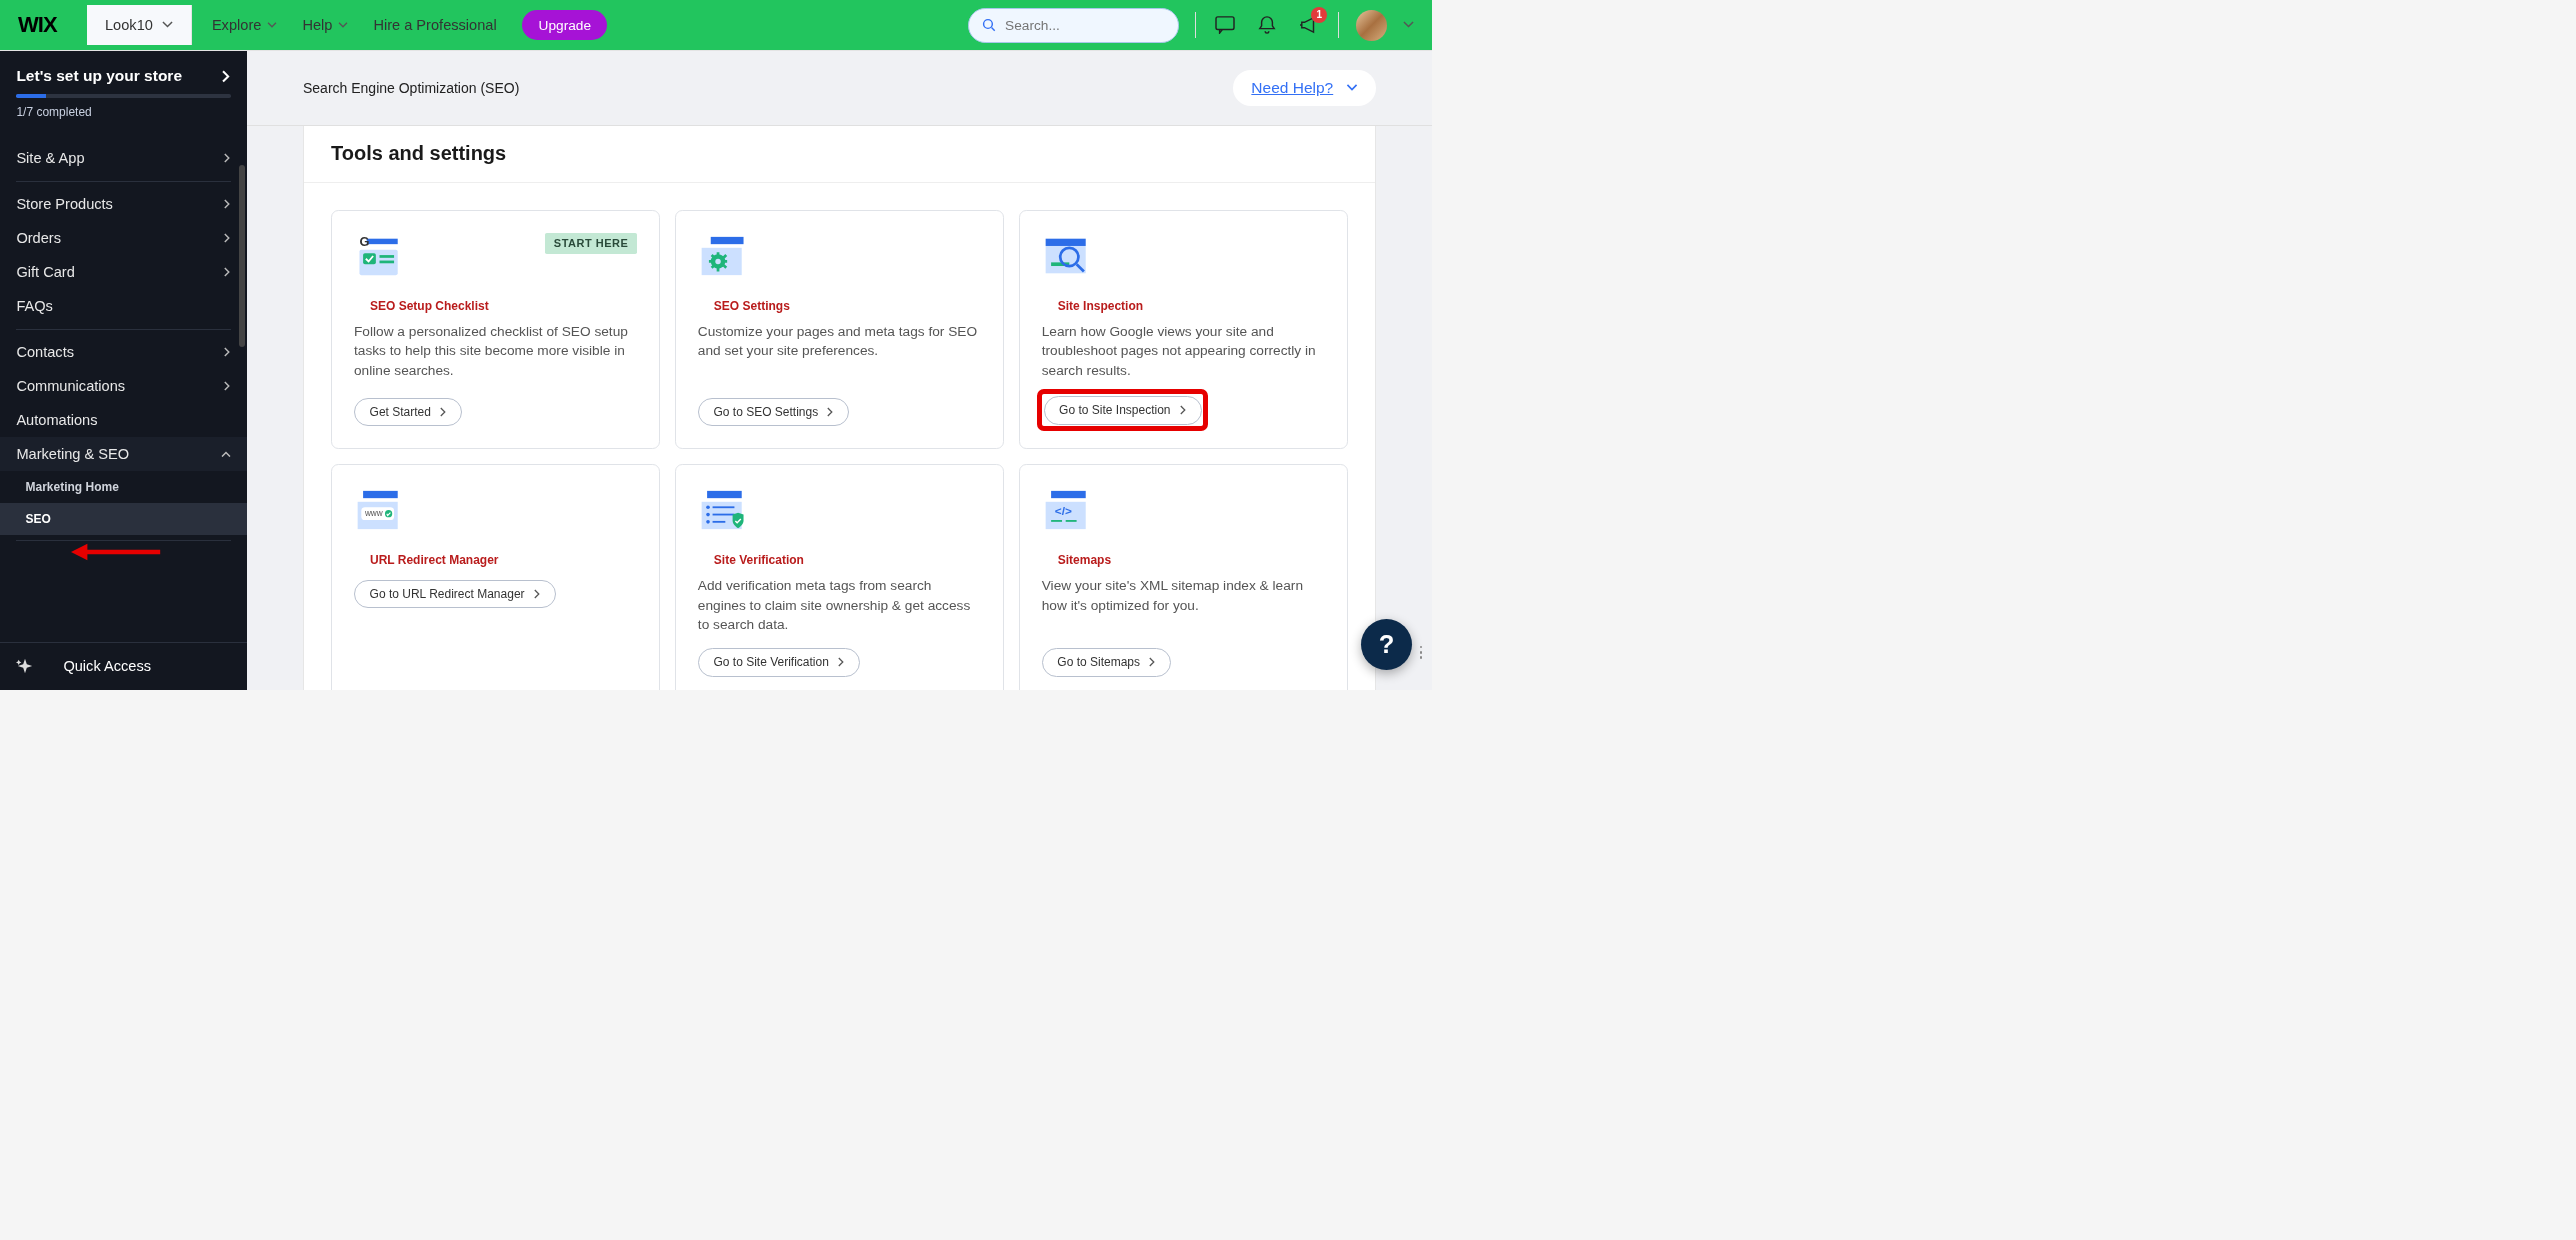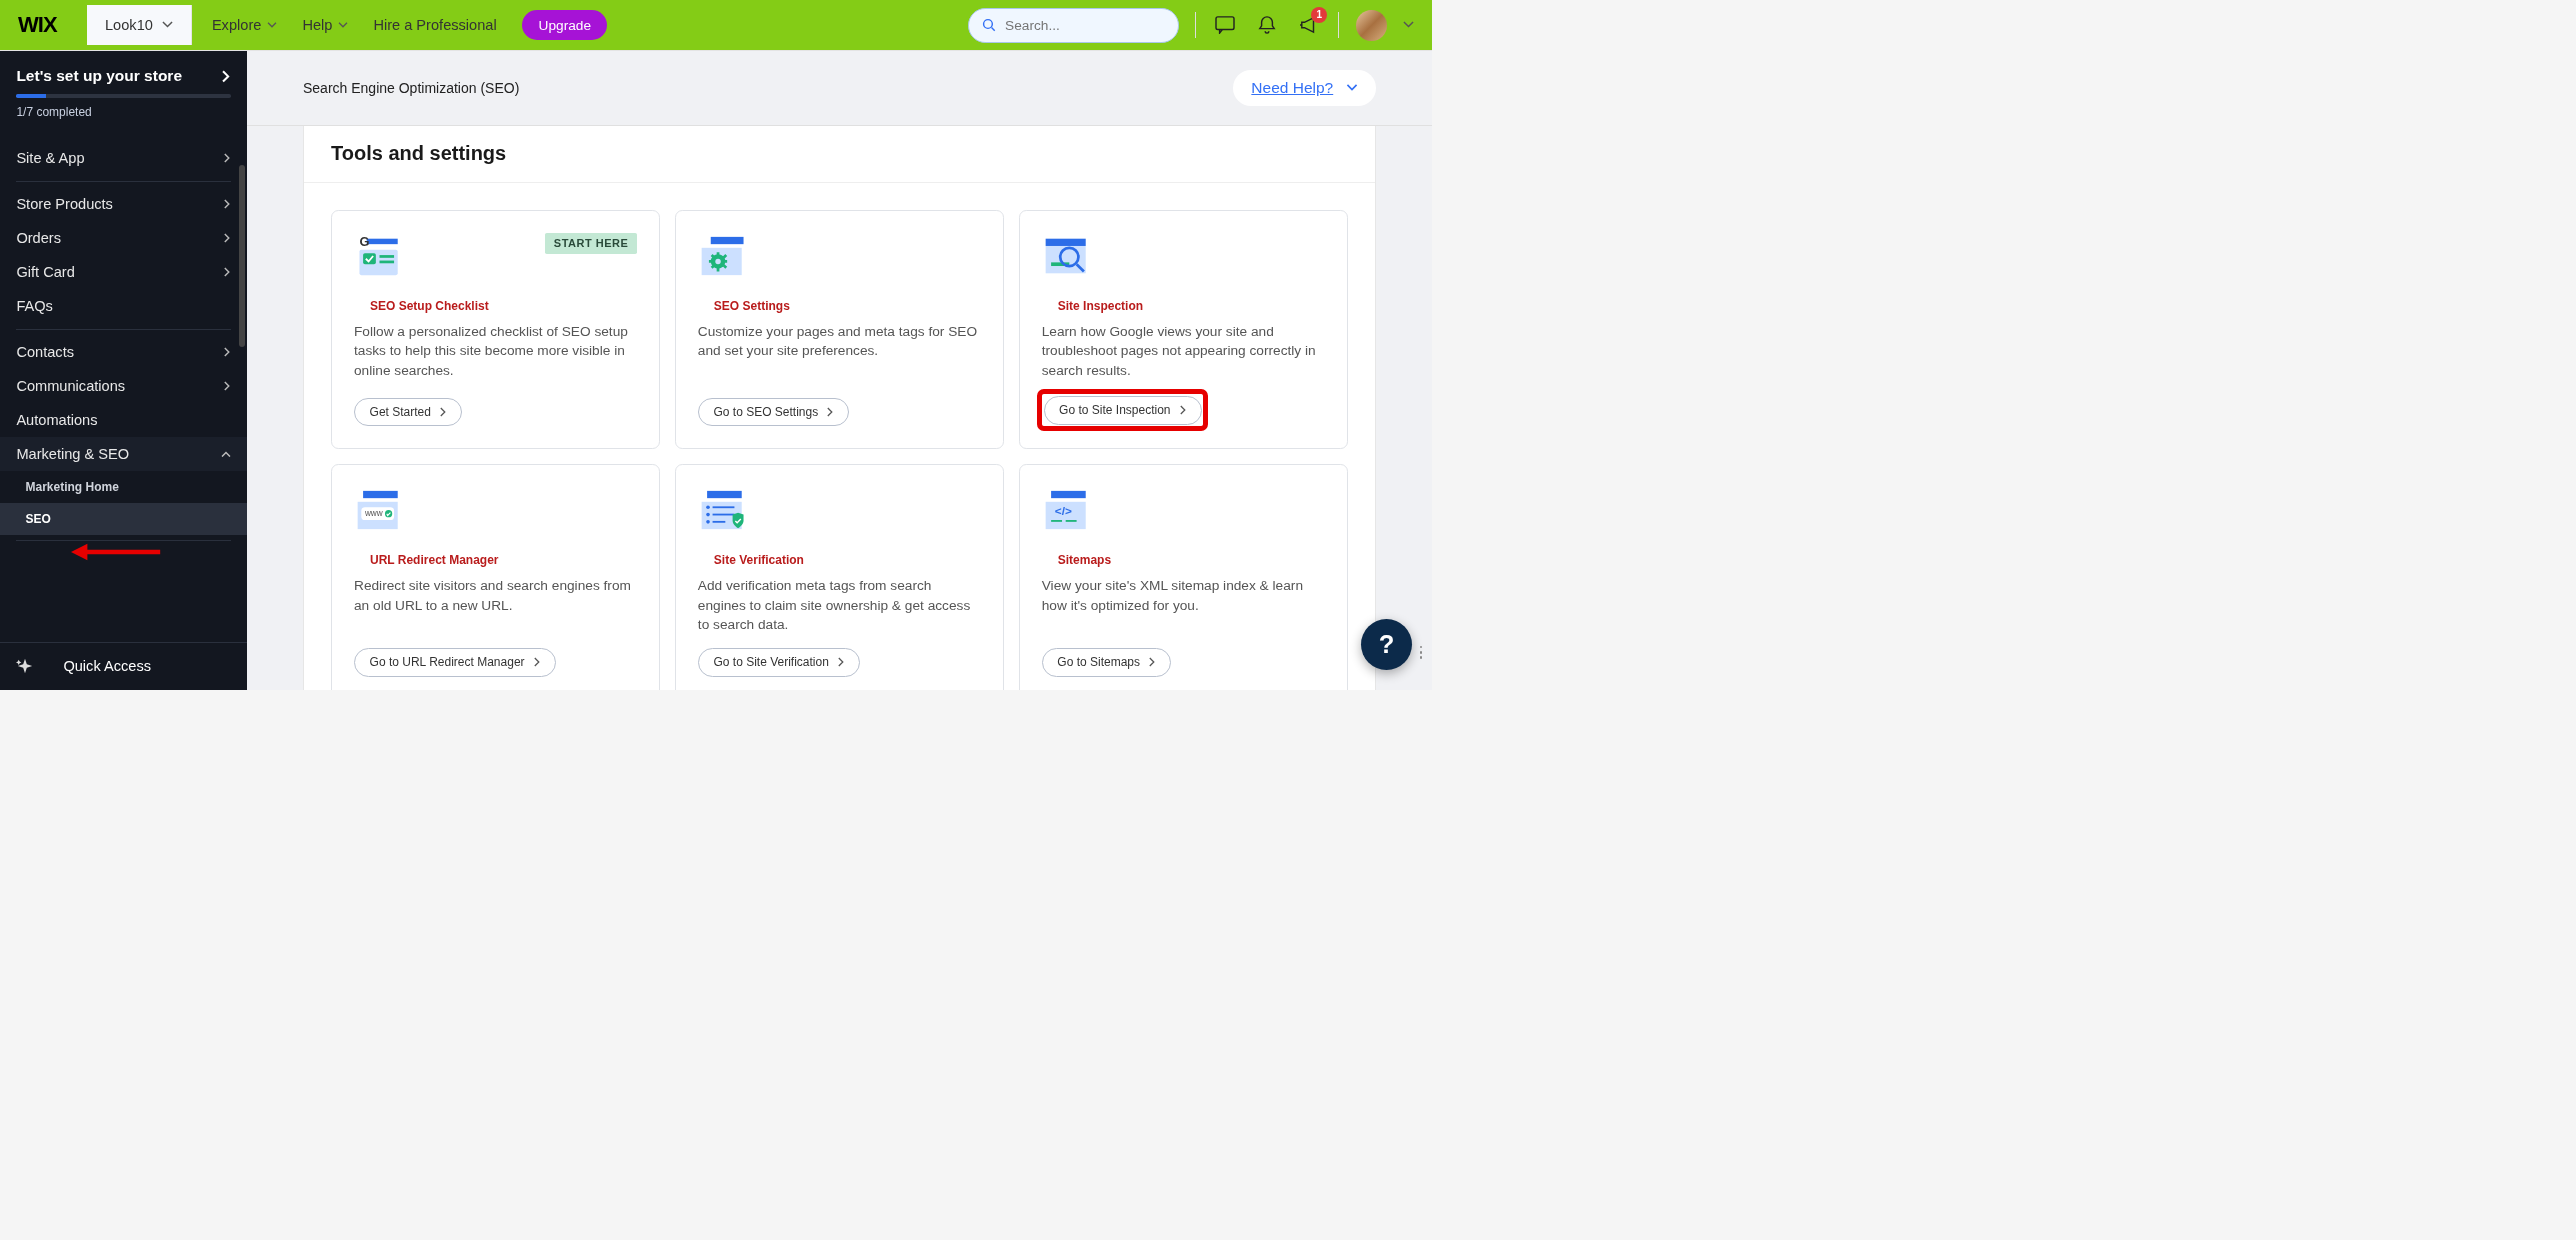--- a/index.html
+++ b/index.html
@@ -6,21 +6,21 @@
 body {
   font-family: -apple-system, BlinkMacSystemFont, "Segoe UI", Helvetica, Arial, sans-serif;
   background: #f5f5f5;
   width: 1432px;
   height: 690px;
   overflow: hidden;
   position: relative;
 }
 .topbar {
   height: 51px;
-  background: #84cc16;
+  background: #22c55e;
   display: flex;
   align-items: center;
   border-bottom: 0.9px solid #e4e4e4;
 }
 .wix-logo {
   font-family: Arial, sans-serif;
   font-weight: 900;
   font-size: 22px;
   color: #000;
   padding: 0 18px;
@@ -604,21 +604,20 @@
             <svg class="card-icon" width="51" height="46" viewBox="0 0 56 50">
                 <rect x="10" y="4" width="38" height="8" fill="#2c6de8"></rect>
                 <rect x="4" y="16" width="44" height="30" fill="#cce0ff"></rect>
                 <rect x="8" y="22" width="36" height="14" rx="4" fill="#fff"></rect>
                 <text x="12" y="32" font-size="9" fill="#555">www</text>
                 <circle cx="38" cy="29" r="4" fill="#1fb57a"></circle>
                 <path d="M36 29l1 2 3-3" stroke="#fff" stroke-width="1.2" fill="none"></path>
               </svg>
           </div>
           <div class="card-title">URL Redirect Manager</div>
-          <div class="card-desc">Redirect site visitors and search engines from an old URL to a new URL.</div>
           <button class="card-button">
             <span>Go to URL Redirect Manager</span>
             <svg width="6.4" height="10" viewBox="0 0 8 12">
                 <path d="M1 1l5 5-5 5" stroke="#555" stroke-width="1.6" fill="none"></path>
               </svg>
           </button>
         </div>
 
         <div class="card">
           <div class="card-icon-row">

